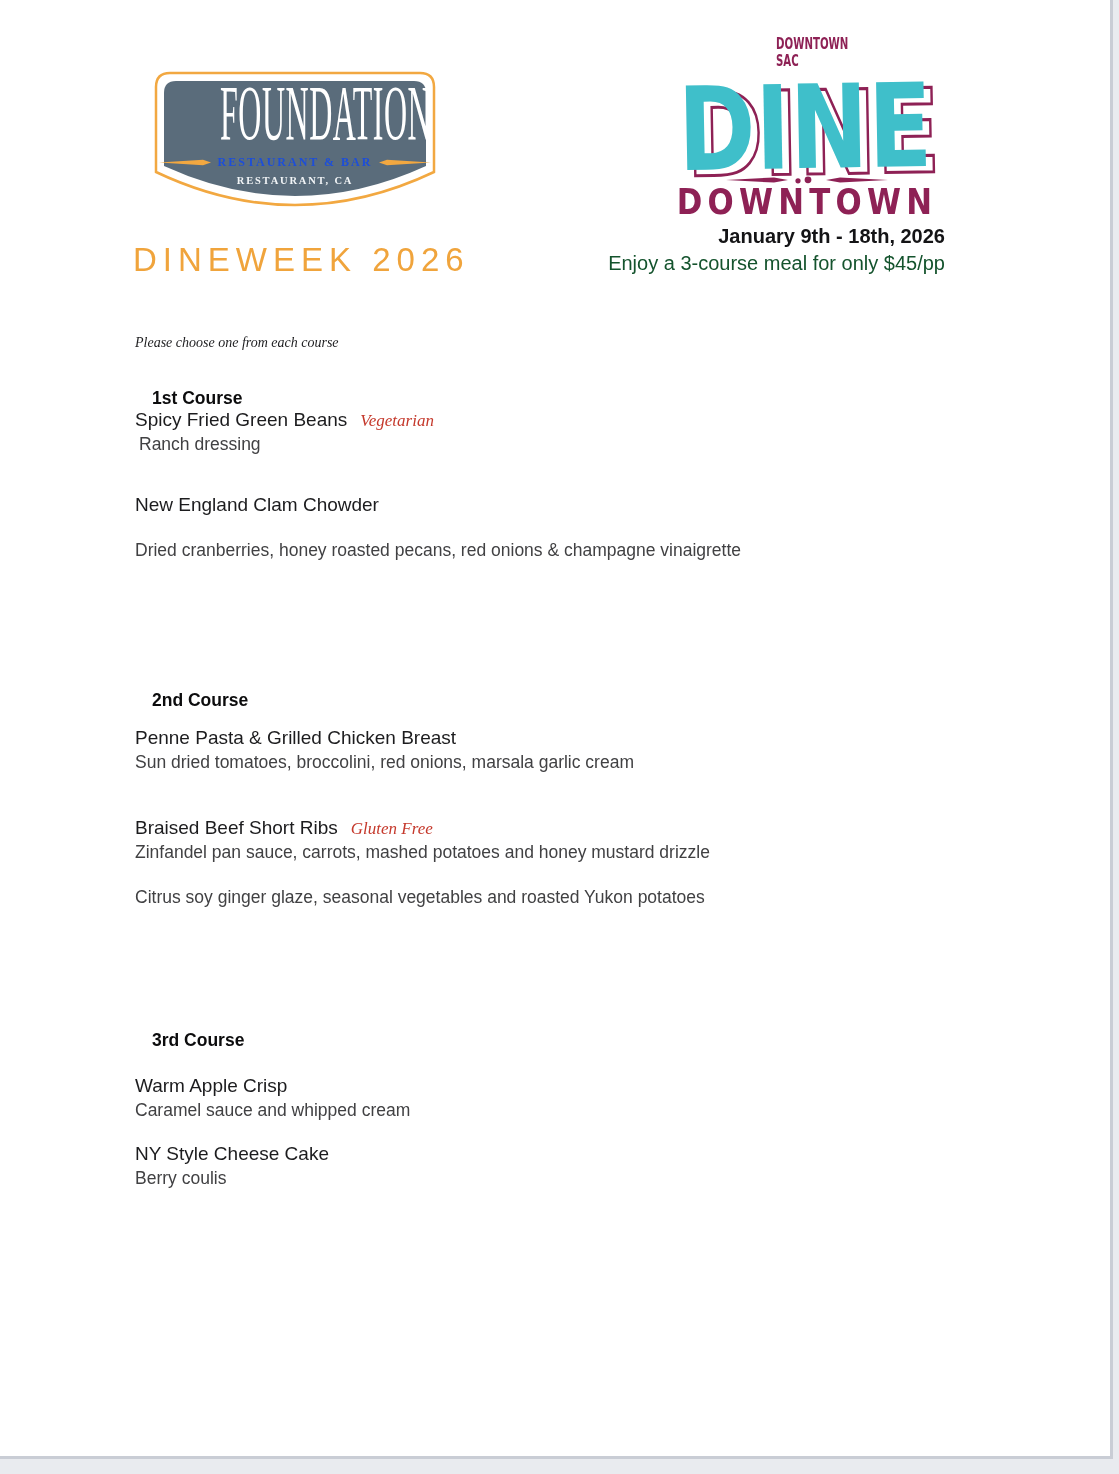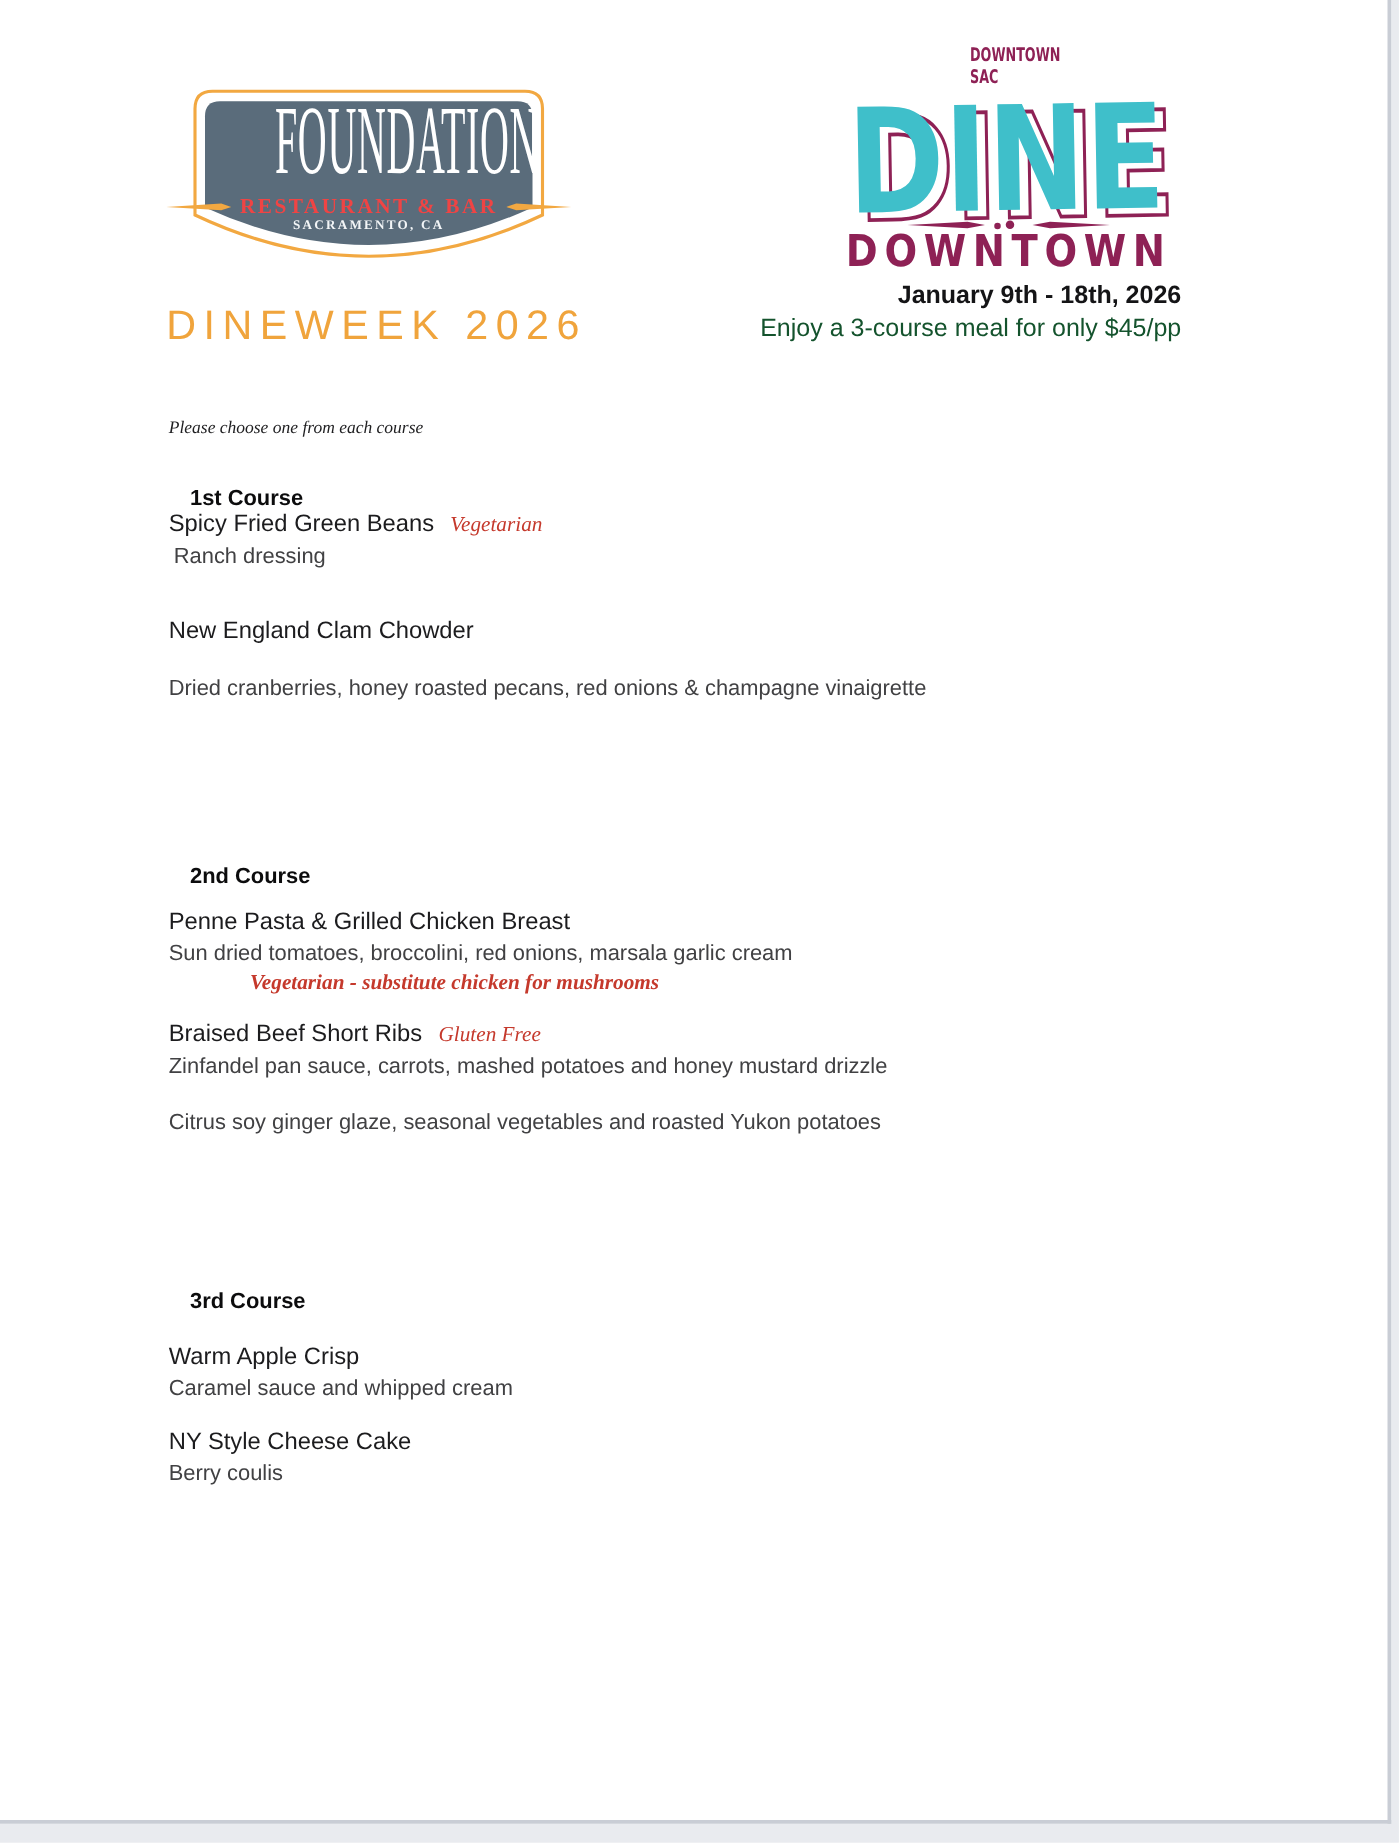--- a/index.html
+++ b/index.html
@@ -23,21 +23,21 @@
     font-size:64px; line-height:1; color:#ffffff; letter-spacing:1px;
     transform:scale(0.5,1.22); transform-origin:50% 0;
     white-space:nowrap;
   }
   .f-subrow {
     position:absolute; top:93px; left:0; right:0;
     display:flex; justify-content:center; align-items:center; gap:7px;
   }
   .f-sub {
     font-family:"Liberation Serif", serif; font-weight:700;
-    font-size:17px; letter-spacing:2px; color:#ef4444; white-space:nowrap;
+    font-size:12px; letter-spacing:2px; color:#1d4ed8; white-space:nowrap;
   }
   .dash { width:52px; height:7px; flex:0 0 auto; }
   .dash.flip { transform:scaleX(-1); }
   .f-loc {
     position:absolute; top:113px; left:0; right:0; text-align:center;
     font-family:"Liberation Serif", serif; font-weight:700;
     font-size:10.5px; letter-spacing:1.8px; color:#f2f5f7;
   }
 
   
@@ -103,21 +103,21 @@
     <div class="f-name">FOUNDATION</div>
     <div class="f-subrow">
       <svg class="dash" viewBox="0 0 52 7" aria-hidden="true">
         <polygon points="0,3.5 44,0.8 52,3.5 44,6.2" fill="#f2a841"></polygon>
       </svg>
       <span class="f-sub">RESTAURANT &amp; BAR</span>
       <svg class="dash flip" viewBox="0 0 52 7" aria-hidden="true">
         <polygon points="0,3.5 44,0.8 52,3.5 44,6.2" fill="#f2a841"></polygon>
       </svg>
     </div>
-    <div class="f-loc">SACRAMENTO, CA</div>
+    <div class="f-loc">RESTAURANT, CA</div>
   </div>
 
   <div class="dineweek">DINEWEEK 2026</div>
 
   <div class="sac-logo">
     <div class="row">DOWNTOWN</div>
     <div class="row">SAC</div>
   </div>
 
   <svg class="dine-svg" viewBox="0 0 270 112" aria-hidden="false">
@@ -152,21 +152,20 @@
 
   <div class="item" style="top:538px">
     <div class="desc">Dried cranberries, honey roasted pecans, red onions &amp; champagne vinaigrette</div>
   </div>
 
   <div class="course-header" style="top:689px">2nd Course</div>
 
   <div class="item" style="top:726px">
     <div class="dish-name">Penne Pasta &amp; Grilled Chicken Breast</div>
     <div class="desc">Sun dried tomatoes, broccolini, red onions, marsala garlic cream</div>
-    <div class="note">Vegetarian -  substitute chicken for mushrooms</div>
   </div>
 
   <div class="item" style="top:816px">
     <div><span class="dish-name">Braised Beef Short Ribs</span><span class="tag">Gluten Free</span></div>
     <div class="desc">Zinfandel pan sauce, carrots, mashed potatoes and honey mustard drizzle</div>
   </div>
 
   <div class="item" style="top:885px">
     <div class="desc">Citrus soy ginger glaze, seasonal vegetables and roasted Yukon potatoes</div>
   </div>

